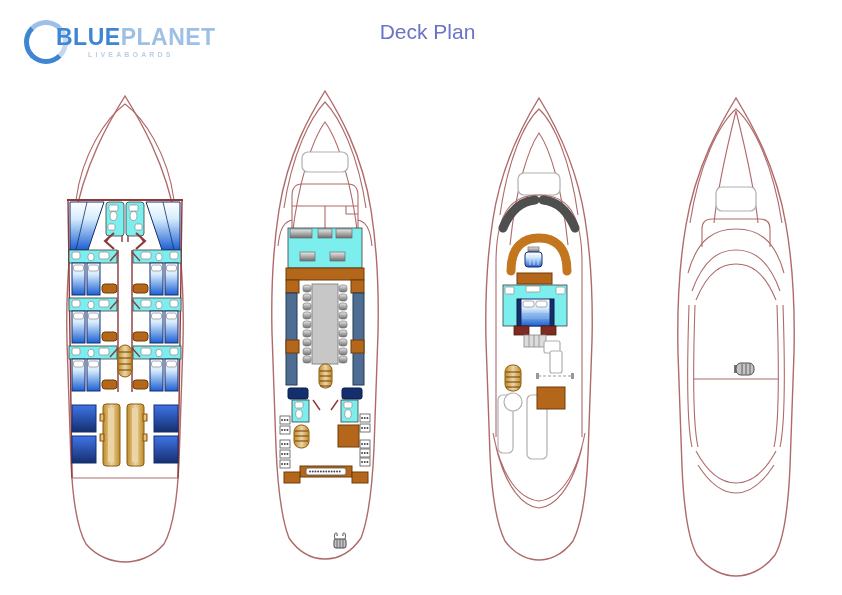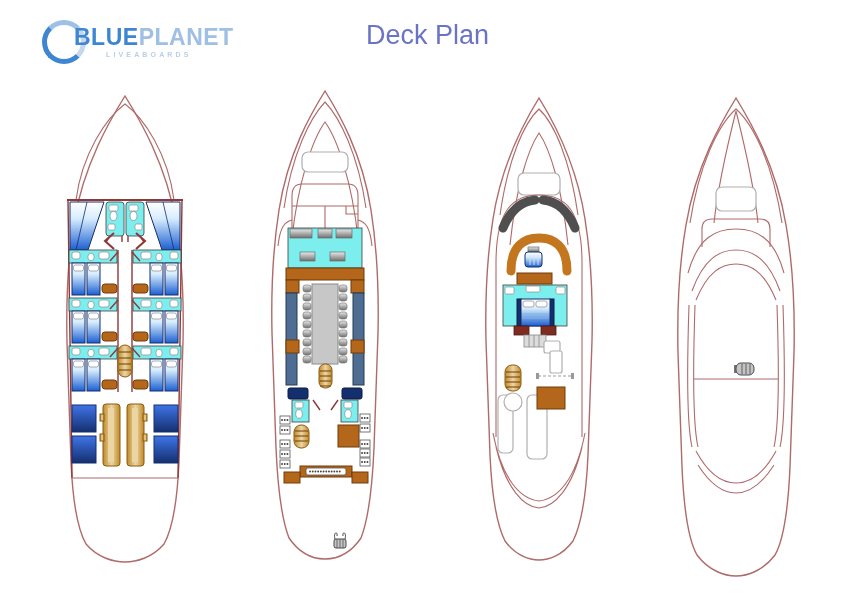--- a/index.html
+++ b/index.html
@@ -1,30 +1,30 @@
 <!DOCTYPE html>
 <html style="--title-text: #6a73c5; --logo-blue: #3e86d2; --logo-blue-light: #9fc0e4; --logo-tagline: #b9cfe6; --hull-outline: #b06a6a; --wall-maroon: #8e3838; --cyan-floor: #7deeee; --bed-blue: #1b5fd2; --bed-blue-light: #d6ecfd; --navy: #142f6e; --solid-blue: #1540c4; --solid-blue-light: #3f74e8; --brown: #b4671b; --brown-dark: #6e3d08; --tan: #d9a33c; --tan-light: #ecd5a4; --slate-bench: #4f6d92; --table-gray: #c7c7c7; --windshield-gray: #4f4f4f;"><head>
 <meta charset="utf-8">
 <style>
   html,body{margin:0;padding:0;background:#fff;}
   .stage{position:relative;width:842px;height:595px;background:#fff;overflow:hidden;
          font-family:"Liberation Sans",sans-serif;}
   
-  .logo{position:absolute;left:42px;top:14px;display:flex;align-items:center;height:56px;justify-content:space-between;}
+  .logo{position:absolute;left:24px;top:14px;display:flex;align-items:center;height:56px;justify-content:space-between;}
   .logo-ring{width:44px;height:44px;border-radius:50%;box-sizing:border-box;
              border:5px solid var(--logo-blue,#3e86d2);
              border-top-color:#9cc0e8;border-right-color:#c3d8ef;}
   .logo-text{margin-left:-12px;line-height:1;}
   .logo-word{font-size:23px;letter-spacing:.5px;font-weight:bold;}
   .w1{color:var(--logo-blue,#3e86d2);}
   .w2{color:var(--logo-blue-light,#9fc0e4);}
   .logo-tagline{font-size:7px;letter-spacing:.45em;color:var(--logo-tagline,#b9cfe6);
                 margin-top:2px;margin-left:32px;font-weight:bold;}
   .page-title{position:absolute;left:13px;right:0;top:20px;text-align:center;
-              font-size:27px;color:var(--title-text,#6a73c5);}
+              font-size:21px;color:var(--title-text,#6a73c5);}
   
   .plan{position:absolute;}
   #plan1{left:62px;top:92px;}
   #plan2{left:268px;top:88px;}
   #plan3{left:480px;top:95px;}
   #plan4{left:672px;top:95px;}
   
   .hull{fill:#fff;stroke:var(--hull-outline,#b06a6a);stroke-width:1.4;}
   .oln{fill:none;stroke:var(--hull-outline,#b06a6a);stroke-width:1.1;}
   .wln{fill:none;stroke:var(--wall-maroon,#8e3838);stroke-width:1.4;}

